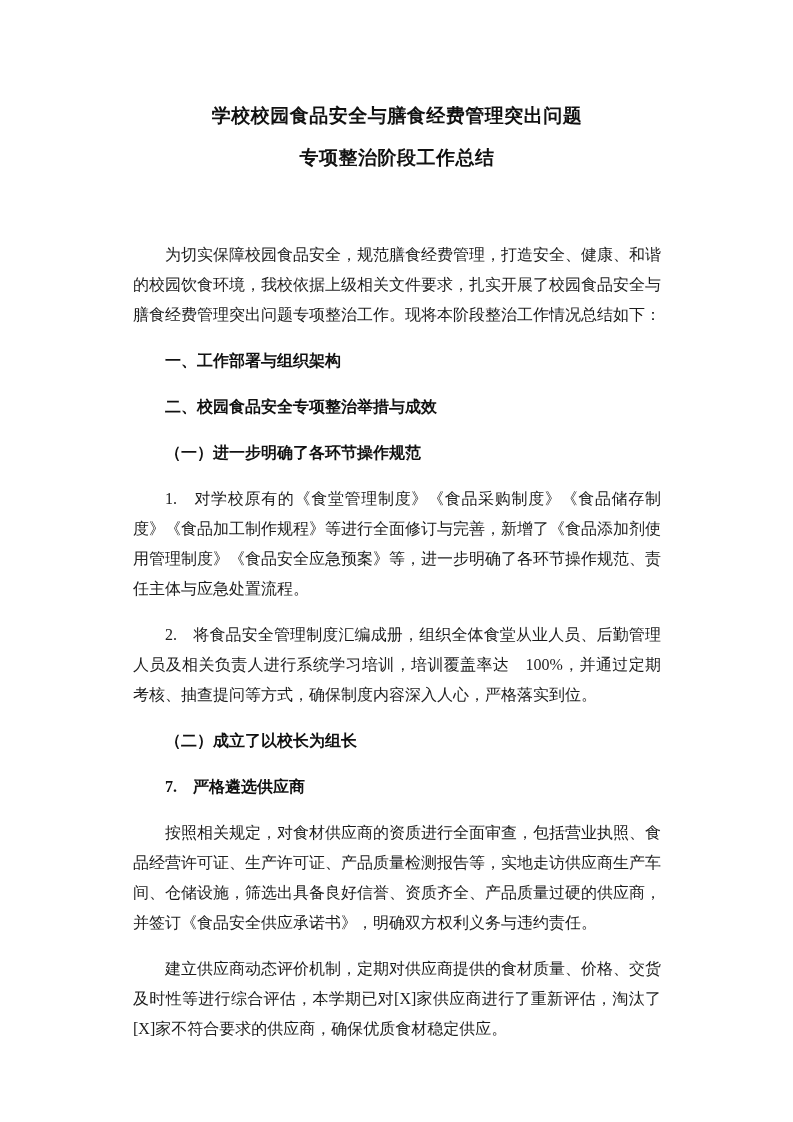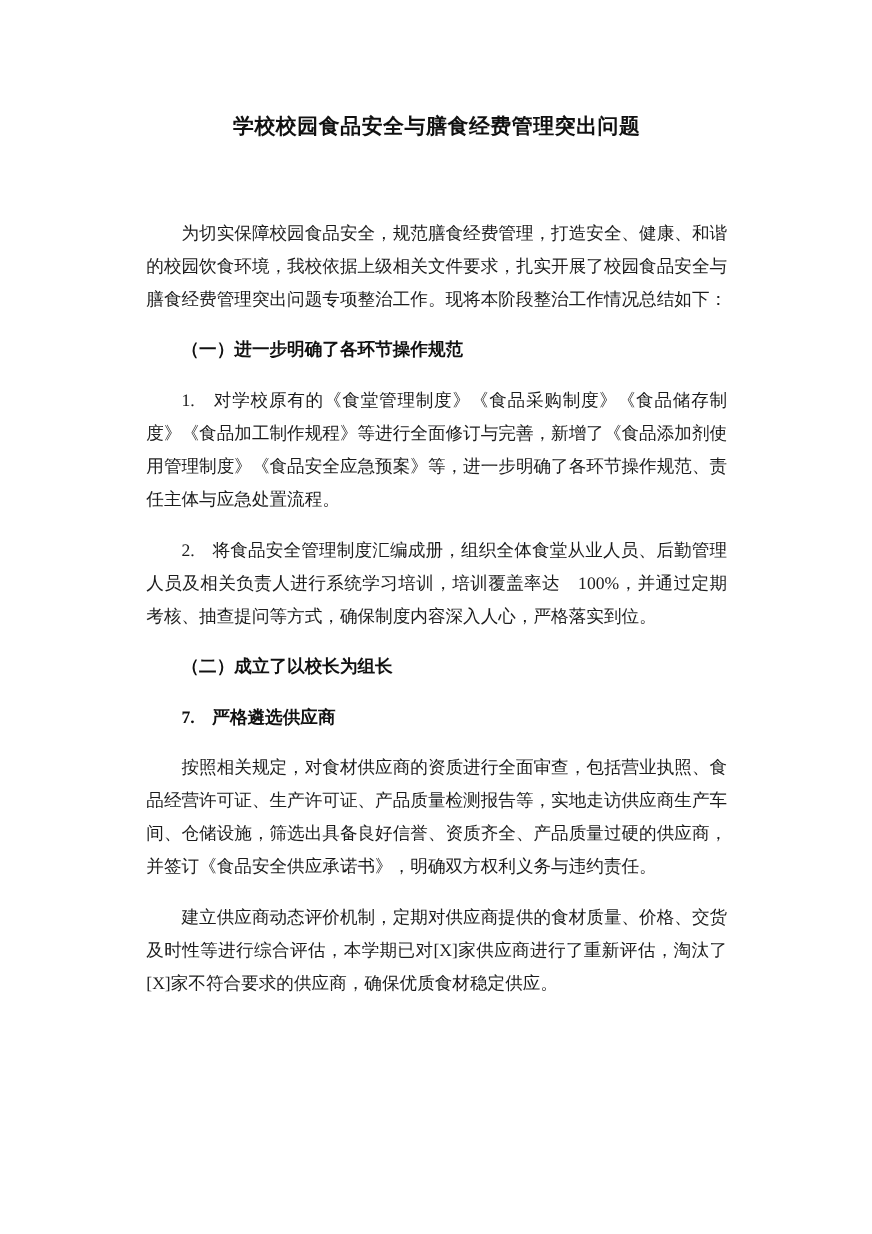--- a/index.html
+++ b/index.html
@@ -47,27 +47,30 @@
     color: #111111;
   }
 </style>
 </head>
 <body>
 
 <div class="page">
 
   <h1 class="doc-title">学校校园食品安全与膳食经费管理突出问题</h1>
 
+  <h1 class="doc-title second">专项整治阶段工作总结</h1>
 
   <div class="doc-body">
 
     <p>为切实保障校园食品安全，规范膳食经费管理，打造安全、健康、和谐的校园饮食环境，我校依据上级相关文件要求，扎实开展了校园食品安全与膳食经费管理突出问题专项整治工作。现将本阶段整治工作情况总结如下：</p>
 
+    <p class="heading">一、工作部署与组织架构</p>
 
 
+    <p class="heading">二、校园食品安全专项整治举措与成效</p>
 
     <p class="heading">（一）进一步明确了各环节操作规范</p>
 
     <p>1.　对学校原有的《食堂管理制度》《食品采购制度》《食品储存制度》《食品加工制作规程》等进行全面修订与完善，新增了《食品添加剂使用管理制度》《食品安全应急预案》等，进一步明确了各环节操作规范、责任主体与应急处置流程。</p>
 
     <p>2.　将食品安全管理制度汇编成册，组织全体食堂从业人员、后勤管理人员及相关负责人进行系统学习培训，培训覆盖率达　100%，并通过定期考核、抽查提问等方式，确保制度内容深入人心，严格落实到位。</p>
 
     <p class="heading">（二）成立了以校长为组长</p>
 
     <p class="heading">7.　严格遴选供应商</p>

